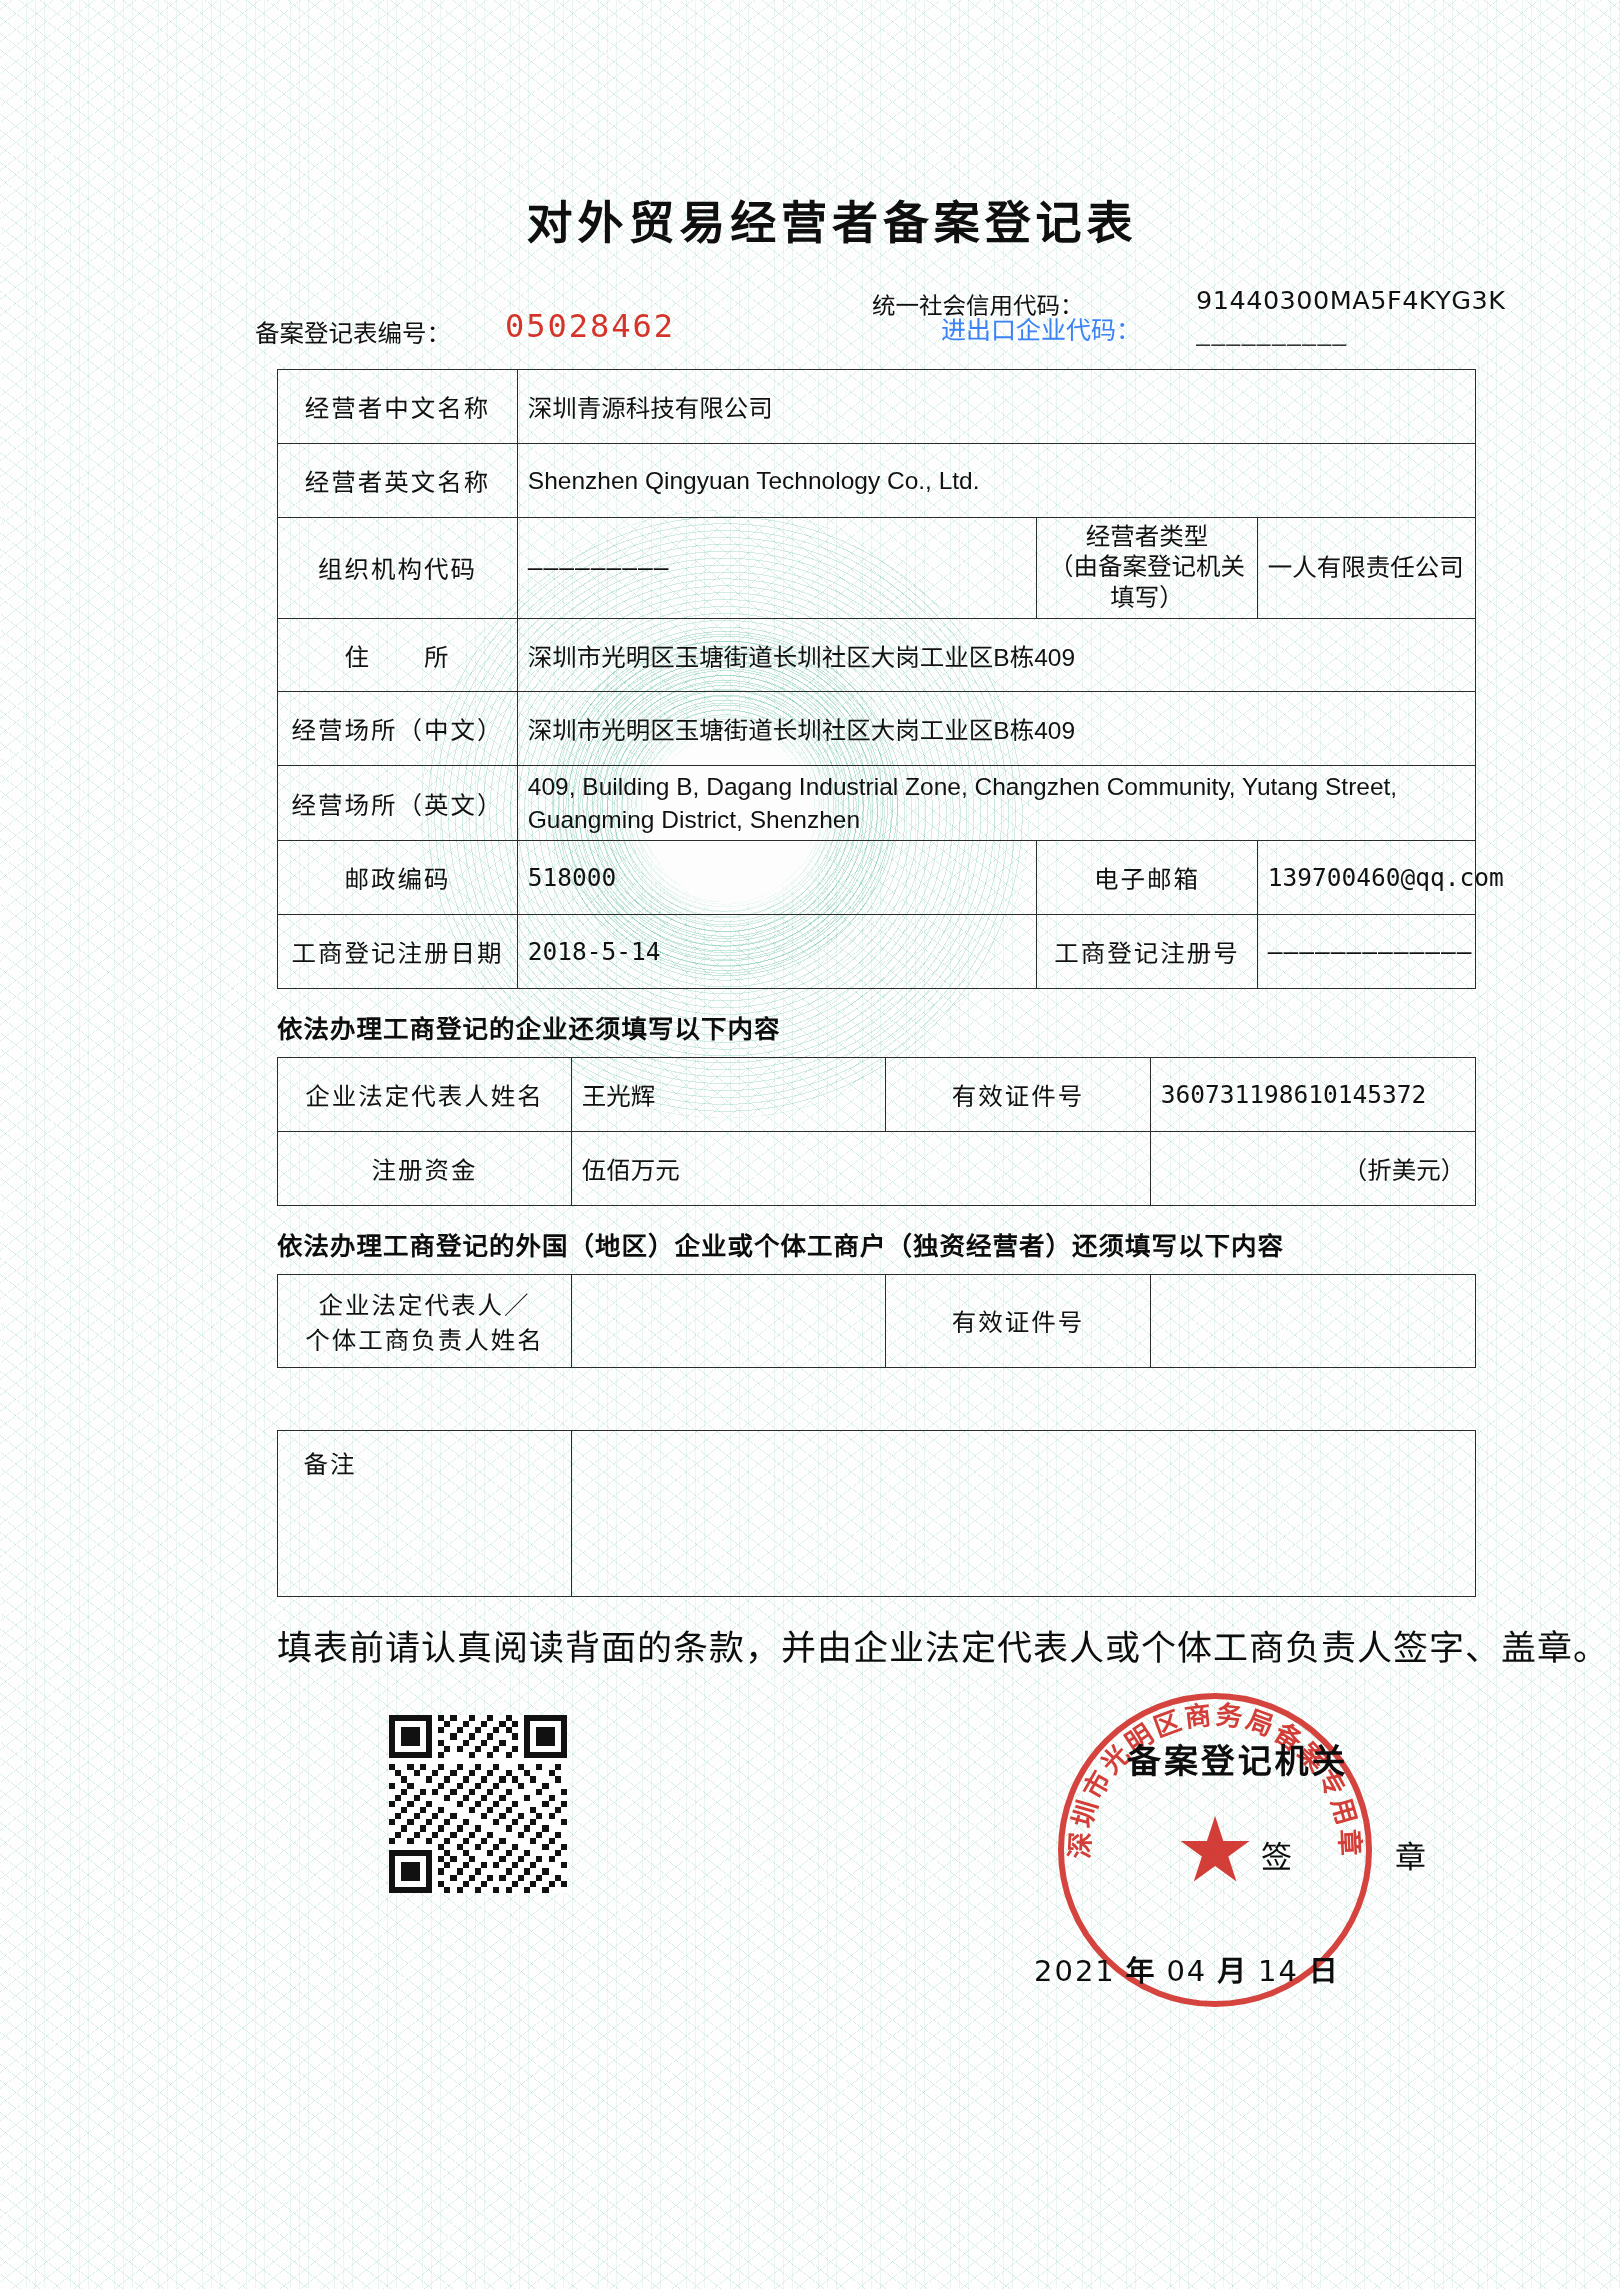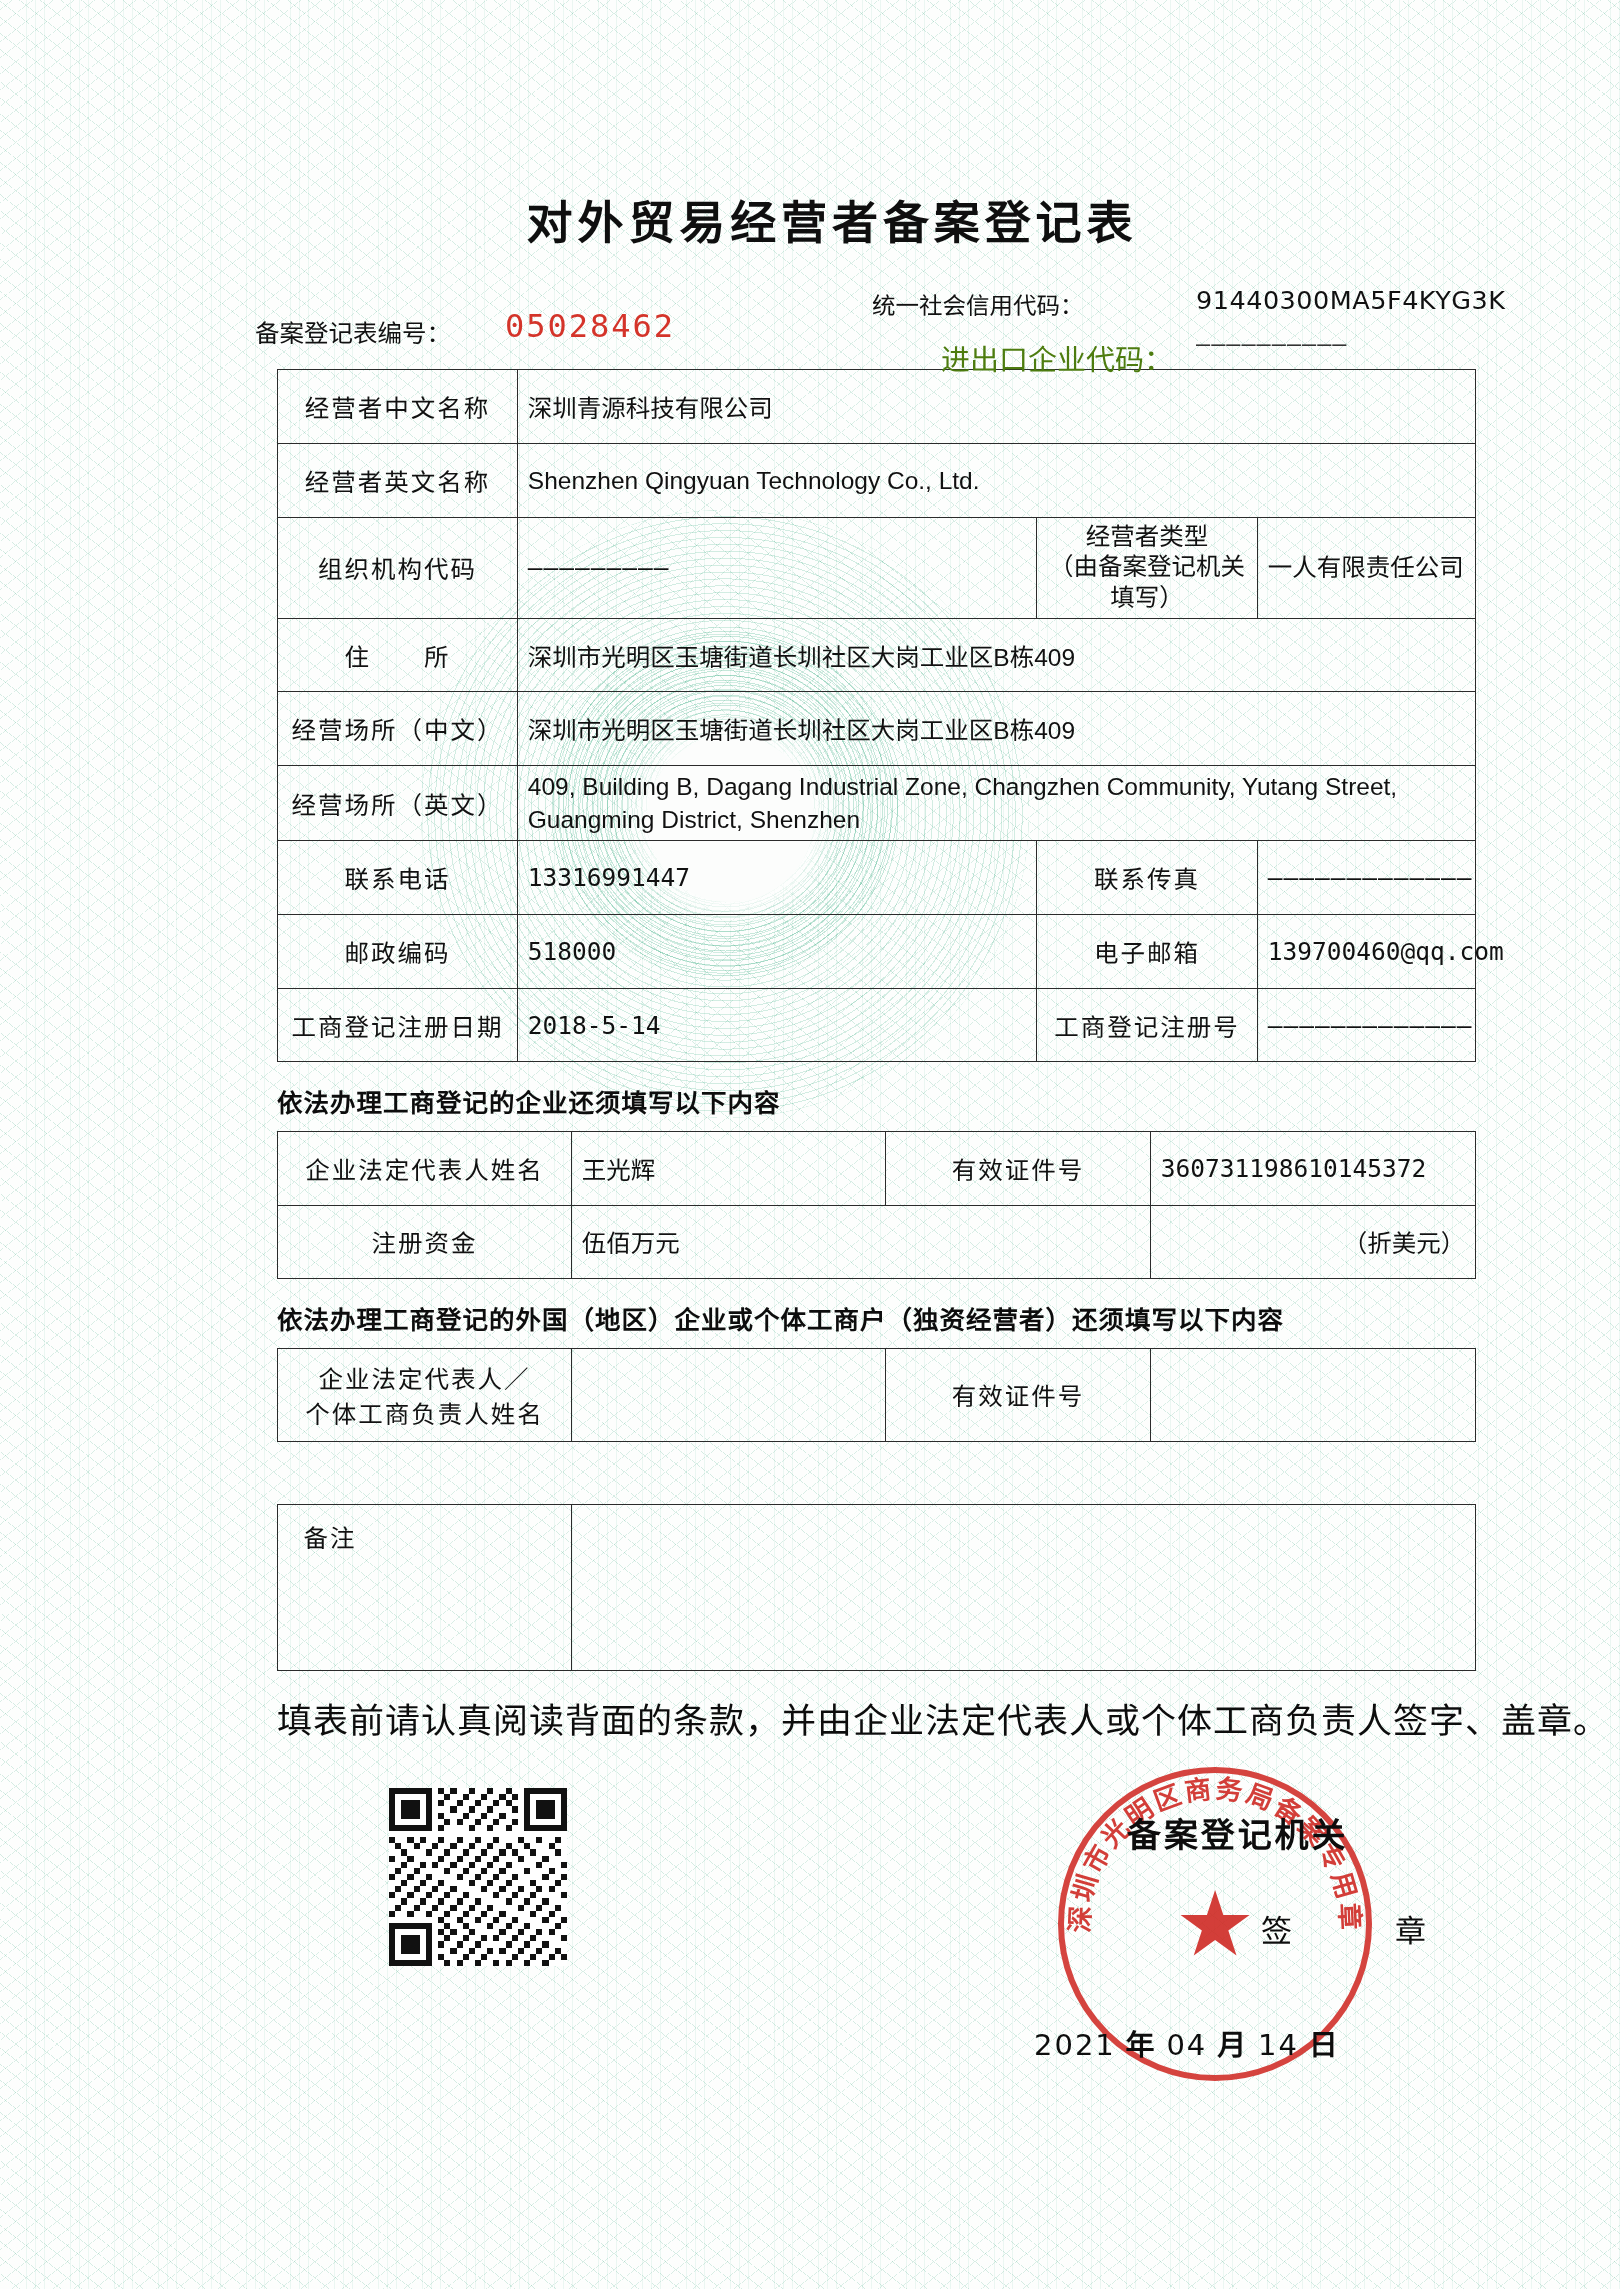--- a/index.html
+++ b/index.html
@@ -111,23 +111,23 @@
     left: 1152px;
     top: 5.9px;
     font-size: 25.5px;
     color: #111;
     font-family: "DejaVu Sans", sans-serif;
     letter-spacing: 0.5px;
   }
   .ie-label {
     position: absolute;
     left: 897px;
-    top: 57px;
-    font-size: 29px;
-    color: #4d7c0f;
+    top: 31px;
+    font-size: 25px;
+    color: #3b82f6;
   }
   .ie-value {
     position: absolute;
     left: 1152px;
     top: 51px;
     font-size: 23.5px;
     color: #333;
     letter-spacing: 1px;
     font-family: "DejaVu Sans Mono", monospace;
   }
@@ -326,26 +326,20 @@
           <td class="lbl">住　　所</td>
           <td class="val val-cn" colspan="4">深圳市光明区玉塘街道长圳社区大岗工业区B栋409</td>
         </tr>
         <tr>
           <td class="lbl">经营场所（中文）</td>
           <td class="val val-cn" colspan="4">深圳市光明区玉塘街道长圳社区大岗工业区B栋409</td>
         </tr>
         <tr>
           <td class="lbl">经营场所（英文）</td>
           <td class="val val-en" colspan="4" style="line-height:1.35;">409, Building B, Dagang Industrial Zone, Changzhen Community, Yutang Street, Guangming District, Shenzhen</td>
-        </tr>
-        <tr>
-          <td class="lbl">联系电话</td>
-          <td class="val val-mono" colspan="2">13316991447</td>
-          <td class="lbl">联系传真</td>
-          <td class="val val-dash">—————————————</td>
         </tr>
         <tr>
           <td class="lbl">邮政编码</td>
           <td class="val val-mono" colspan="2">518000</td>
           <td class="lbl">电子邮箱</td>
           <td class="val val-mono">139700460@qq.com</td>
         </tr>
         <tr>
           <td class="lbl">工商登记注册日期</td>
           <td class="val val-mono" colspan="2">2018-5-14</td>

